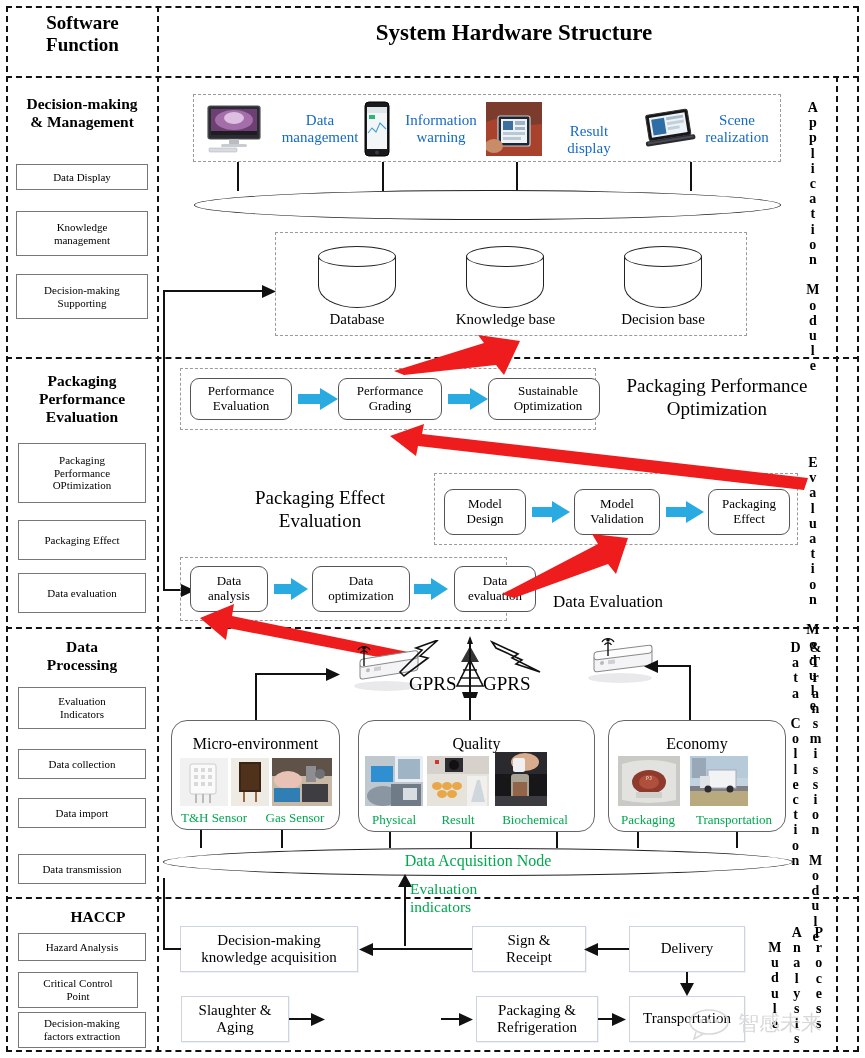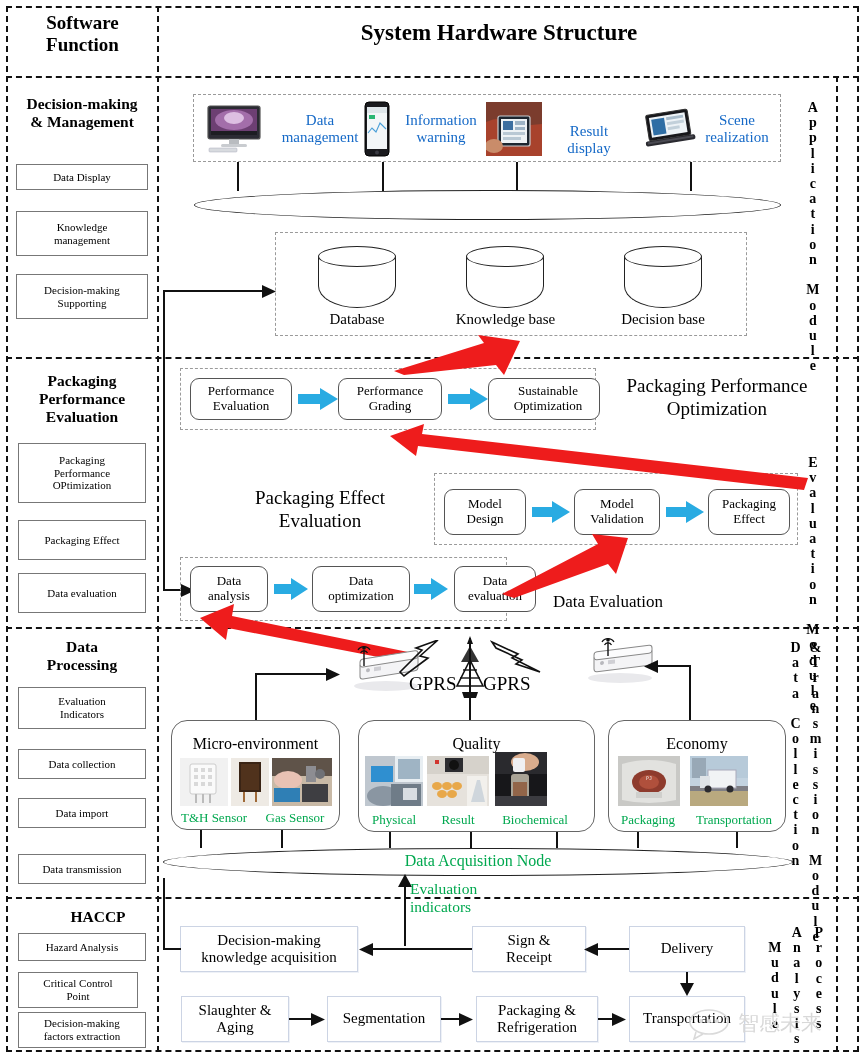--- a/index.html
+++ b/index.html
@@ -223,21 +223,21 @@
   <div class="hdash" style="left:6px; top:627px; width:853px;"></div>
   <div class="hdash" style="left:6px; top:897px; width:853px;"></div>
 
   <div class="vdash" style="left:836px; top:76px; height:976px;"></div>
 
   <div class="col-title sf-title" style="left:10px; top:12px; width:145px;">
     <div>Software</div>
     <div>Function</div>
   </div>
 
-  <div class="big-title" style="left:163px; top:20px; width:672px;">System Hardware Structure</div>
+  <div class="big-title" style="left:178px; top:20px; width:672px;">System Hardware Structure</div>
 
   <div class="col-title" style="left:8px; top:95px; width:148px;">
     <div>Decision-making</div>
     <div>&amp; Management</div>
   </div>
 
   <div class="lbox" style="left:16px; top:164px; width:132px; height:26px;">
     <span>Data Display</span>
   </div>
   <div class="lbox" style="left:16px; top:211px; width:132px; height:45px; white-space:pre-line;">
@@ -745,23 +745,20 @@
     <polygon points="16,1 2,7.5 16,14" fill="#111"></polygon>
   </svg>
 
   <div class="ln ln-h" style="left:163px; top:948px; width:18px;"></div>
   <div class="ln ln-v" style="left:163px; top:878px; height:70px;"></div>
 
   <div class="sbox" style="left:181px; top:996px; width:108px; height:46px;">
     <span style="white-space:pre-line;">Slaughter &amp;
 Aging</span>
   </div>
-  <div class="sbox" style="left:327px; top:996px; width:114px; height:46px;">
-    <span>Segmentation</span>
-  </div>
   <div class="sbox" style="left:476px; top:996px; width:122px; height:46px;">
     <span style="white-space:pre-line;">Packaging &amp;
 Refrigeration</span>
   </div>
   <div class="sbox" style="left:629px; top:996px; width:116px; height:46px;">
     <span>Transportation</span>
   </div>
 
   <div class="ln ln-h" style="left:289px; top:1018px; width:24px;"></div>
   <svg class="abs" style="left:311px; top:1012px;" width="16" height="15">

